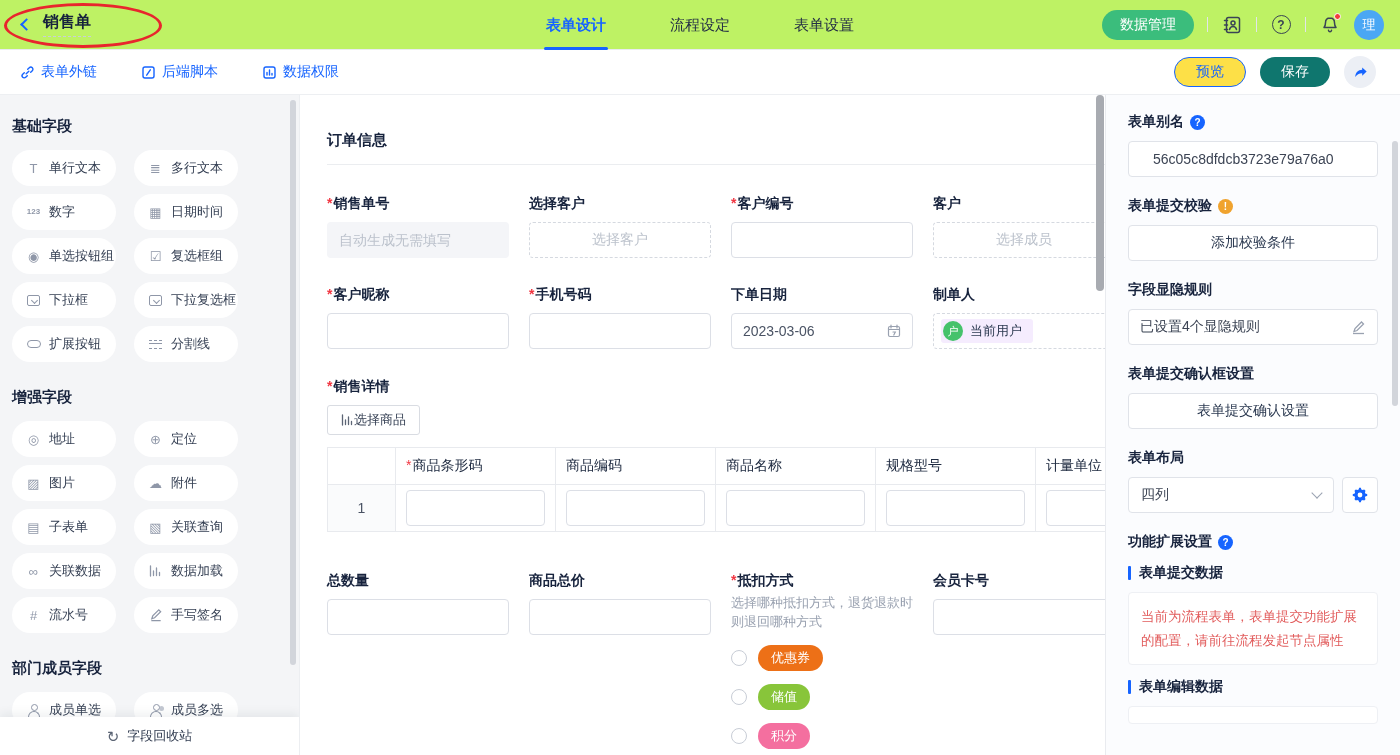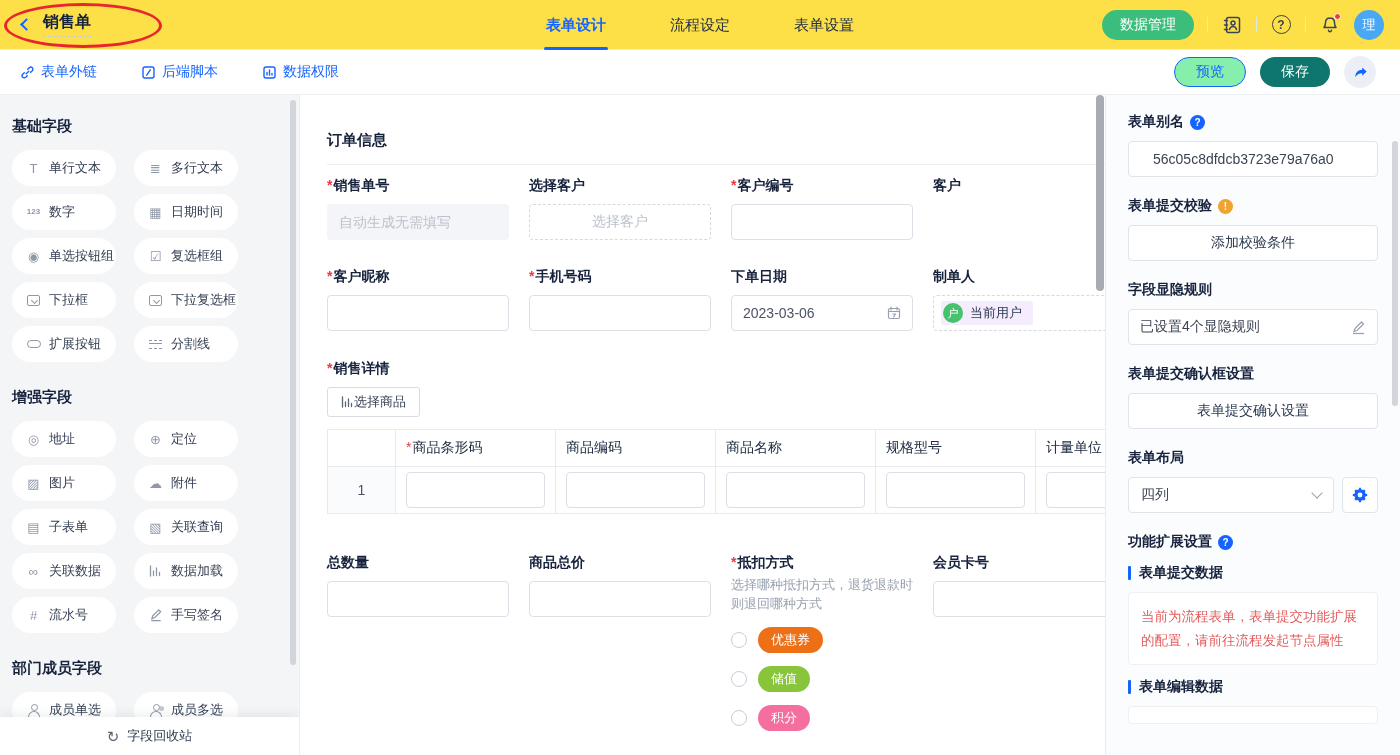--- a/index.html
+++ b/index.html
@@ -1,20 +1,20 @@
 <!DOCTYPE html>
 <html><head>
 <meta charset="utf-8">
 <style>
   *{margin:0;padding:0;box-sizing:border-box}
   html,body{width:1400px;height:755px;overflow:hidden}
   body{font-family:"Liberation Sans","DejaVu Sans",sans-serif;color:#17233d;background:#fff;position:relative;font-size:14px}
 
   
-  .hdr{height:50px;display:flex;padding:0 16px;border-bottom:1px solid #e9ebf0;background:#fde047;position:relative}
+  .hdr{height:50px;display:flex;padding:0 16px;border-bottom:1px solid #e9ebf0;background:#bef264;position:relative}
   .back{display:flex;align-items:center;gap:12px;cursor:pointer;position:relative;z-index:2}
   .chev-l{width:9px;height:9px;border-left:2px solid #1664ff;border-bottom:2px solid #1664ff;transform:rotate(45deg);margin-left:6px}
   .hdr-title{font-size:16px;font-weight:700;color:#17233d;padding-bottom:3px;border-bottom:1px dashed #c9ced8}
   .annot{position:absolute;left:4px;top:3px;width:158px;height:45px;border:3px solid #e8262d;border-radius:50%;pointer-events:none;z-index:5}
   .hdr-tabs{position:absolute;left:50%;top:0;transform:translateX(-50%);height:50px;display:flex;gap:64px;align-items:center}
   .htab{font-size:15px;color:#242f45;height:50px;line-height:50px;position:relative;cursor:pointer;white-space:nowrap}
   .htab.active{color:#1664ff;font-weight:700}
   .htab.active::after{content:"";position:absolute;left:-2px;right:-2px;bottom:0;height:3px;background:#1664ff;border-radius:2px}
   .hdr-right{margin-left:auto;display:flex;align-items:center;gap:13px}
   .green-pill{background:#3bbd7c;color:#fff;font-size:14px;height:30px;padding:0 18px;border-radius:16px;border:none;display:flex;align-items:center;cursor:pointer;font-family:inherit}
@@ -22,21 +22,21 @@
   .hicon{width:22px;height:22px;display:flex;align-items:center;justify-content:center;position:relative;cursor:pointer}
   .help-ic{width:19px;height:19px;border:1.5px solid #3a4455;border-radius:50%;display:flex;align-items:center;justify-content:center;font-size:12px;color:#3a4455;font-weight:700}
   .help-ic::after{content:"?"}
   .reddot{position:absolute;top:-1px;right:0;width:7px;height:7px;border-radius:50%;background:#f23c3c;border:1px solid #fff}
   .avatar{width:30px;height:30px;border-radius:50%;background:#4aa7f4;color:#fff;font-size:13px;display:flex;align-items:center;justify-content:center;cursor:pointer}
 
   
   .tlb{height:45px;display:flex;align-items:center;padding:0 24px 0 20px;border-bottom:1px solid #edeff2;background:#fff}
   .tlink{display:flex;align-items:center;gap:6px;color:#1664ff;font-size:14px;margin-right:44px;cursor:pointer}
   .tlb-right{margin-left:auto;display:flex;align-items:center;gap:14px}
-  .btn-outline{height:30px;padding:0 21px;border:1px solid #1664ff;color:#1664ff;background:#86efac;border-radius:16px;font-size:14px;cursor:pointer;font-family:inherit}
+  .btn-outline{height:30px;padding:0 21px;border:1px solid #1664ff;color:#1664ff;background:#fde047;border-radius:16px;font-size:14px;cursor:pointer;font-family:inherit}
   .btn-primary{height:30px;padding:0 21px;border:none;color:#fff;background:#0f766e;border-radius:16px;font-size:14px;cursor:pointer;font-family:inherit}
   .share-btn{width:32px;height:32px;border-radius:50%;background:#eceff5;display:flex;align-items:center;justify-content:center;border:none;cursor:pointer}
 
   
   .main{display:flex;height:660px}
 
   
   .sb{width:300px;background:#f4f5f7;position:relative;overflow:hidden;padding:22px 0 0 12px;border-right:1px solid #eceef1;flex:none}
   .sec-title{font-size:15px;font-weight:700;margin-bottom:14px}
   .pgrid{display:grid;grid-template-columns:104px 104px;gap:8px 18px;margin-bottom:26px}
@@ -55,21 +55,21 @@
   .sb-scroll{position:absolute;right:3px;top:5px;width:6px;height:565px;border-radius:3px;background:#d2d5db;cursor:pointer}
   .sb-footer{position:absolute;left:0;right:0;bottom:0;height:38px;background:#fff;box-shadow:0 -3px 10px rgba(31,45,61,.08);display:flex;align-items:center;justify-content:center;gap:8px;font-size:13px;color:#333e52;cursor:pointer}
   .recycle-ic{font-size:15px;color:#5b6474;line-height:1}
 
   
   .canvas{flex:1;background:#fff;position:relative;overflow:hidden;padding:36px 0 0 27px}
   .cv-scroll{position:absolute;right:1px;top:0;width:8px;height:196px;border-radius:4px;background:#a8abb1;cursor:pointer}
   .form-title{font-size:15px;font-weight:700}
   .form-div{width:790px;border-bottom:1px solid #ebedf0;margin-top:14px}
   .fgrid{display:grid;grid-template-columns:repeat(4,182px);column-gap:20px;align-items:start}
-  .mt27{margin-top:12px}.mt28{margin-top:28px}.mt29{margin-top:29px}.mt40{margin-top:40px}
+  .mt27{margin-top:30px}.mt28{margin-top:28px}.mt29{margin-top:29px}.mt40{margin-top:40px}
   .flabel{font-size:14px;font-weight:700;margin-bottom:9px;display:block;white-space:nowrap}
   .req{color:#f13642;margin-right:1px}
   .inp{width:100%;height:36px;border:1px solid #dcdfe6;border-radius:4px;background:#fff;font-family:inherit;font-size:14px;padding:0 11px;color:#3c4454;outline:none}
   .inp::placeholder{color:#bcc2cc}
   .inp.dis{background:#f4f5f8;border:1px solid transparent}
   .dashedbox{height:36px;border:1px dashed #d5d9e0;border-radius:4px;display:flex;align-items:center;justify-content:center;font-size:14px;color:#bcc2cc;cursor:pointer;background:#fff}
   .datebox{height:36px;border:1px solid #dcdfe6;border-radius:4px;display:flex;align-items:center;justify-content:space-between;padding:0 10px 0 11px;font-size:14px;color:#4a5364;cursor:pointer;background:#fff}
   .userbox{height:36px;border:1px dashed #d5d9e0;border-radius:4px;display:flex;align-items:center;padding:0 7px;cursor:pointer;background:#fff}
   .usertag{display:flex;align-items:center;gap:7px;background:#f5ecfe;border-radius:3px;padding:2px 11px 2px 2px;font-size:13px;color:#2b3950}
   .gavatar{width:20px;height:20px;border-radius:50%;background:#45c26b;color:#fff;font-size:11px;display:flex;align-items:center;justify-content:center}
@@ -336,20 +336,21 @@
       <div>
         <span class="flabel">选择客户</span>
         <div class="dashedbox">选择客户</div>
       </div>
       <div>
         <span class="flabel"><span class="req">*</span><span>客户编号</span></span>
         <input class="inp" style="">
       </div>
       <div>
         <span class="flabel">客户</span>
+        <div class="dashedbox">选择成员</div>
       </div>
     </div>
 
     <div class="fgrid mt28">
       <div>
         <span class="flabel"><span class="req">*</span><span>客户昵称</span></span>
         <input class="inp" style="">
       </div>
       <div>
         <span class="flabel"><span class="req">*</span><span>手机号码</span></span>

